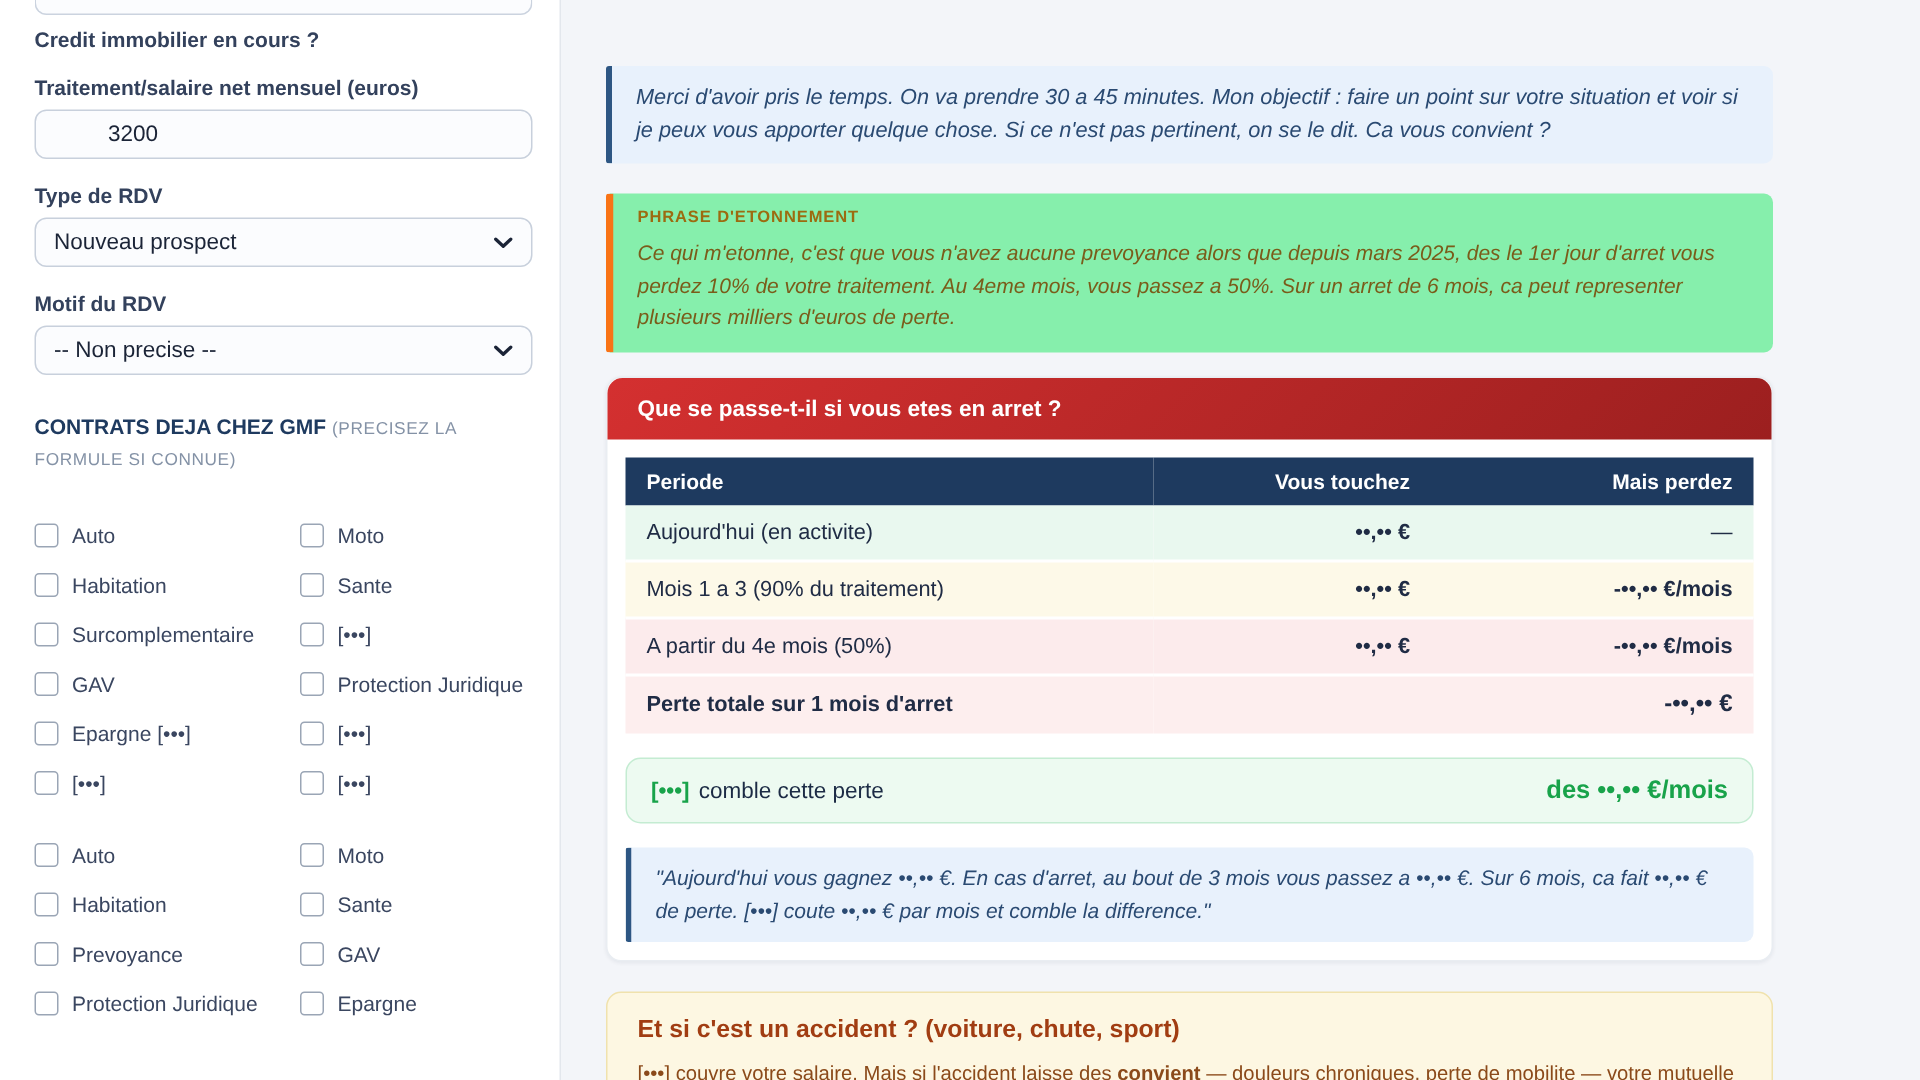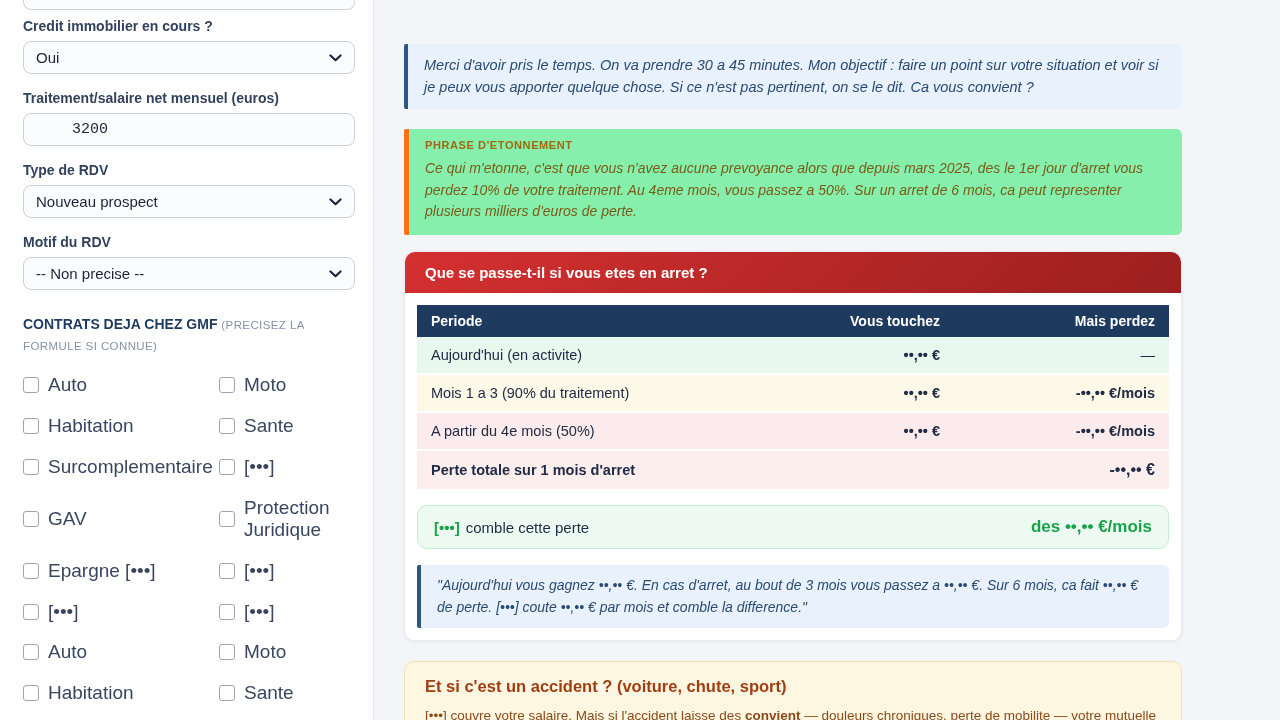--- a/index.html
+++ b/index.html
@@ -34,37 +34,37 @@
   .f-label.first { margin-top: 8px; }
   .ctrl {
     height: 33px; width: 100%;
     background: #fbfcfe;
     border: 1px solid #c8d0dc;
     border-radius: 8px;
     display: flex; align-items: center; justify-content: space-between;
     padding: 0 12px;
     font-size: 15px; color: #1b2437;
   }
-  input.ctrl { display: block; outline: none; font-family: Liberation Mono, monospace; padding-left: 48px; }
+  input.ctrl { display: block; outline: none; font-family: Liberation Sans, sans-serif; padding-left: 48px; }
   .chevron { flex: none; margin-left: 8px; }
   .sec-title {
     margin-top: 24px;
     font-size: 14px; font-weight: bold; color: #1e3a5f;
     line-height: 1.5;
   }
   .sec-title .sub {
     font-weight: 400; font-size: 11.5px; color: #8492a6; letter-spacing: 0.4px;
   }
   .sec-title.second { margin-top: 26px; }
   .check-grid {
-    margin-top: 18px;
+    margin-top: 32px;
     display: grid;
     grid-template-columns: 177px 1fr;
     row-gap: 17px;
-    font-size: 19px; color: #3a4660; gap: 19px;
+    font-size: 14px; color: #3a4660;
   }
   .check-item { display: flex; align-items: center; cursor: pointer; }
   .checkbox {
     width: 16px; height: 16px; flex: none;
     border: 1.5px solid #9aa5b5; border-radius: 3px;
     background: #fff; margin-right: 9px;
   }
 
   
   .main { flex: 1; padding: 8px 76px 0 30px; overflow: hidden; margin-top: 36px; }
@@ -162,26 +162,20 @@
 </head>
 <body>
 
 <div class="app">
 
   <aside class="sidebar">
 
     <div class="truncated-input"></div>
 
     <label class="f-label first">Credit immobilier en cours ?</label>
-    <div class="ctrl">
-      <span>Oui</span>
-      <svg class="chevron" width="13" height="8" viewBox="0 0 13 8">
-          <path d="M1.5 1.5 L6.5 6.2 L11.5 1.5" fill="none" stroke="#1b2437" stroke-width="2.2" stroke-linecap="round" stroke-linejoin="round"></path>
-        </svg>
-    </div>
 
     <label class="f-label">Traitement/salaire net mensuel (euros)</label>
     <input class="ctrl" type="text" value="3200" style="">
 
     <label class="f-label">Type de RDV</label>
     <div class="ctrl">
       <span>Nouveau prospect</span>
       <svg class="chevron" width="13" height="8" viewBox="0 0 13 8">
           <path d="M1.5 1.5 L6.5 6.2 L11.5 1.5" fill="none" stroke="#1b2437" stroke-width="2.2" stroke-linecap="round" stroke-linejoin="round"></path>
         </svg>

